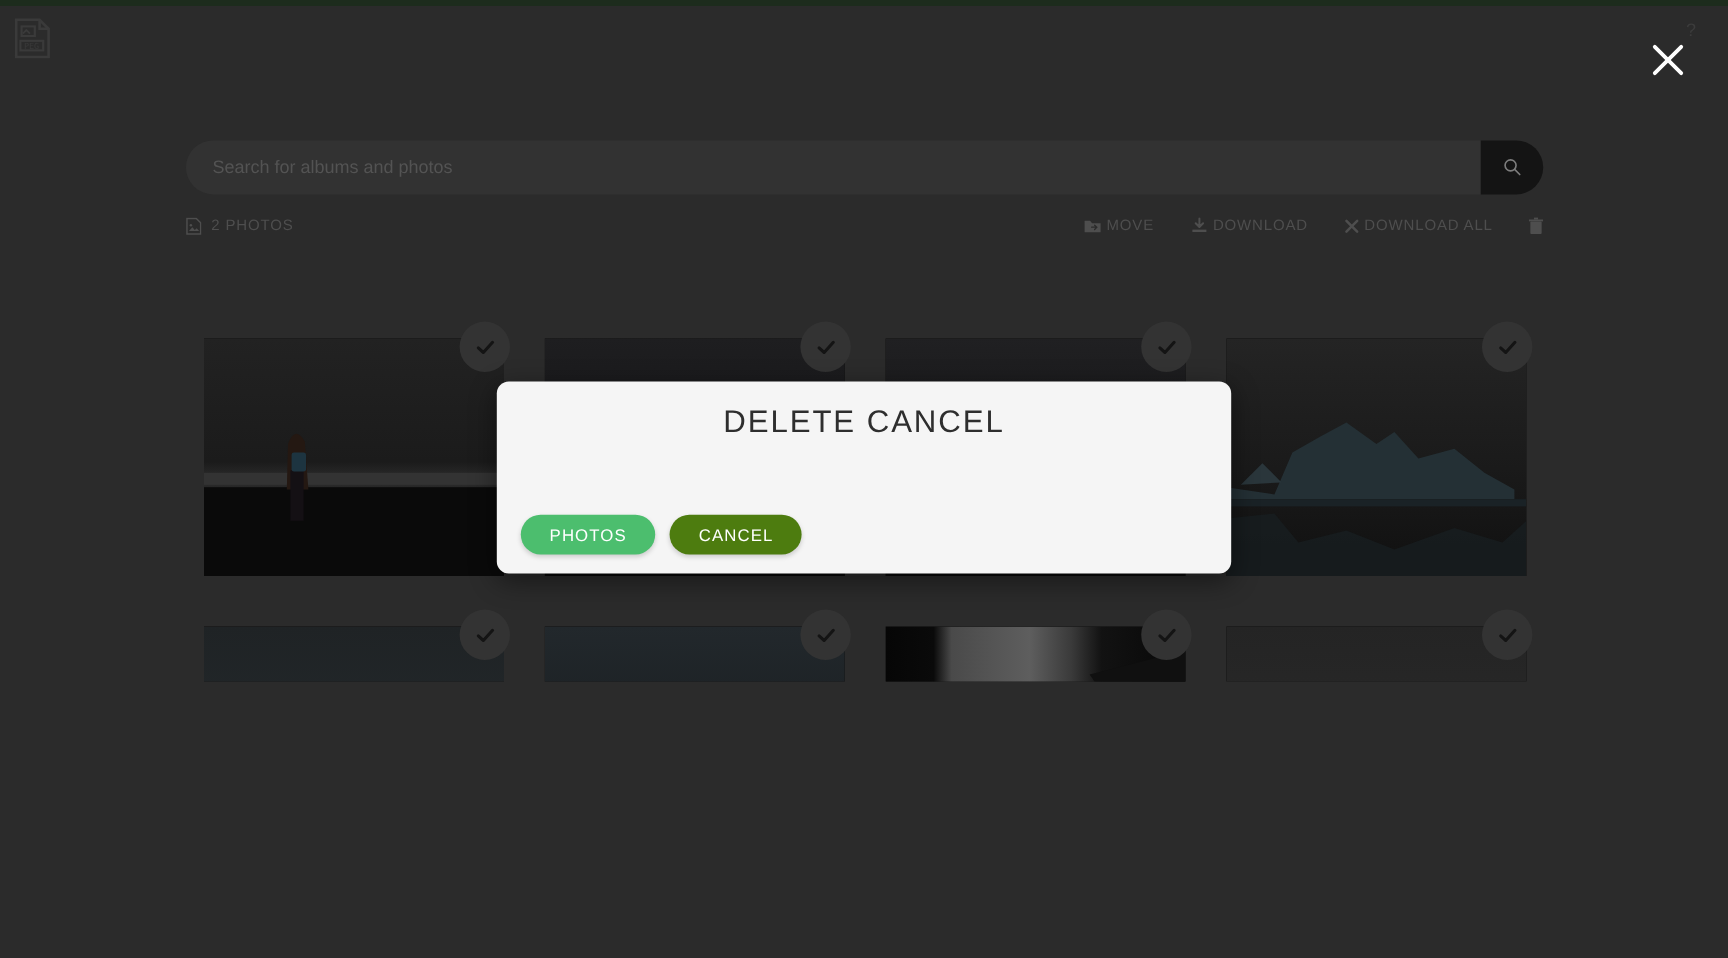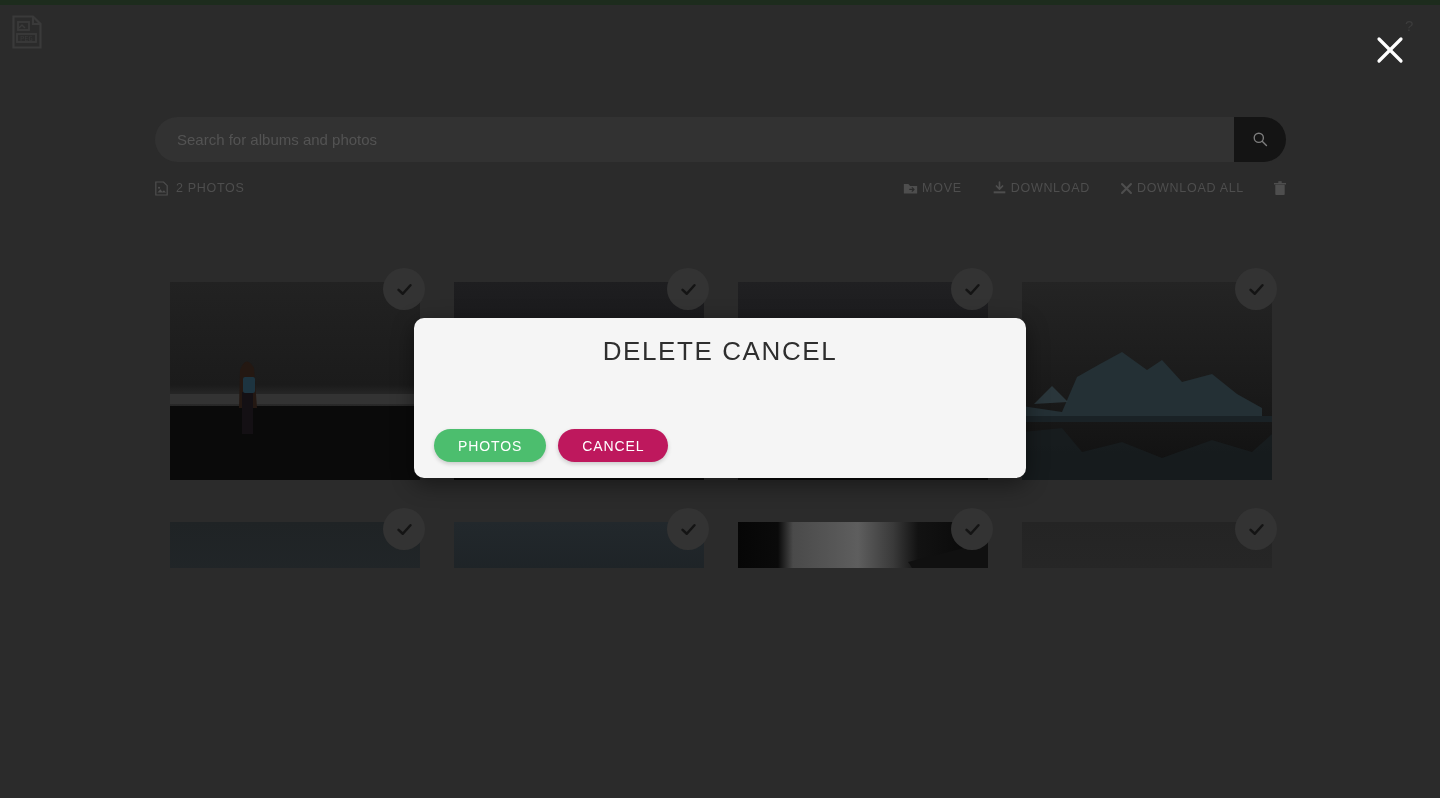--- a/index.html
+++ b/index.html
@@ -519,17 +519,17 @@
         </svg>
       </div>
     </div>
 
   </div>
 
   <div class="modal">
     <div class="modal-title">DELETE CANCEL</div>
     <div class="modal-actions">
       <button class="btn" style="background:#4CBE6E">PHOTOS</button>
-      <button class="btn" style="background:#be185d">CANCEL</button>
+      <button class="btn" style="background:#4d7c0f">CANCEL</button>
     </div>
   </div>
 
 </div>
 
 </body></html>

